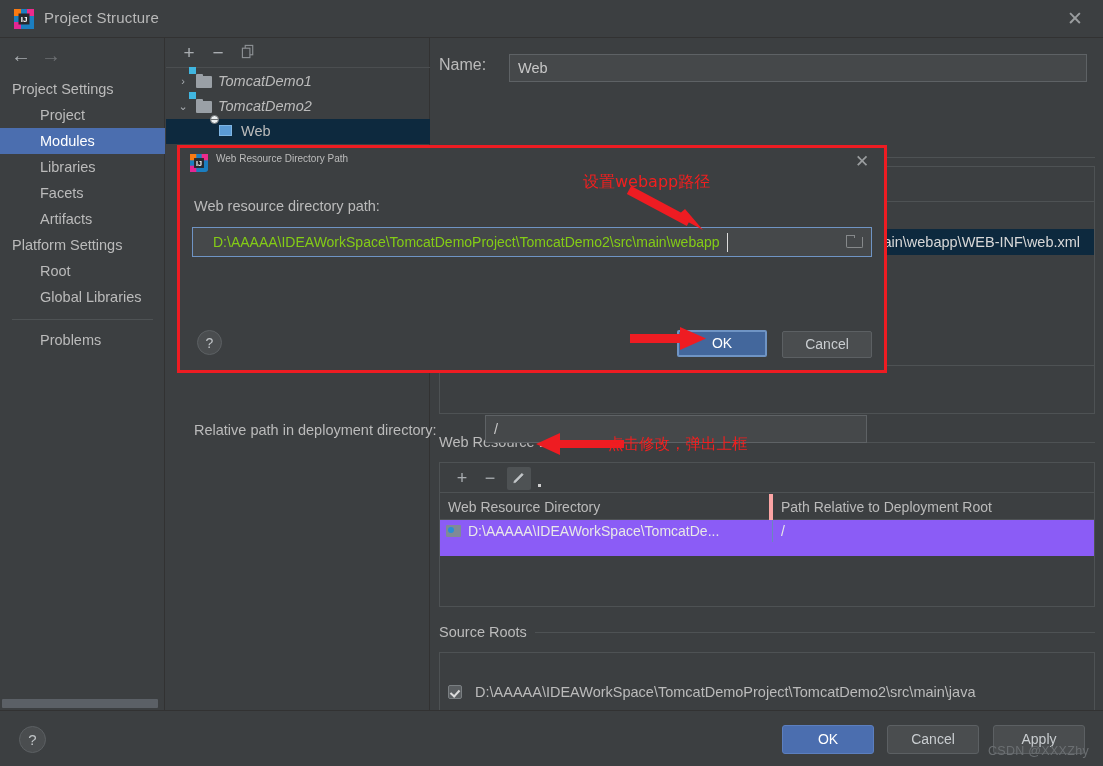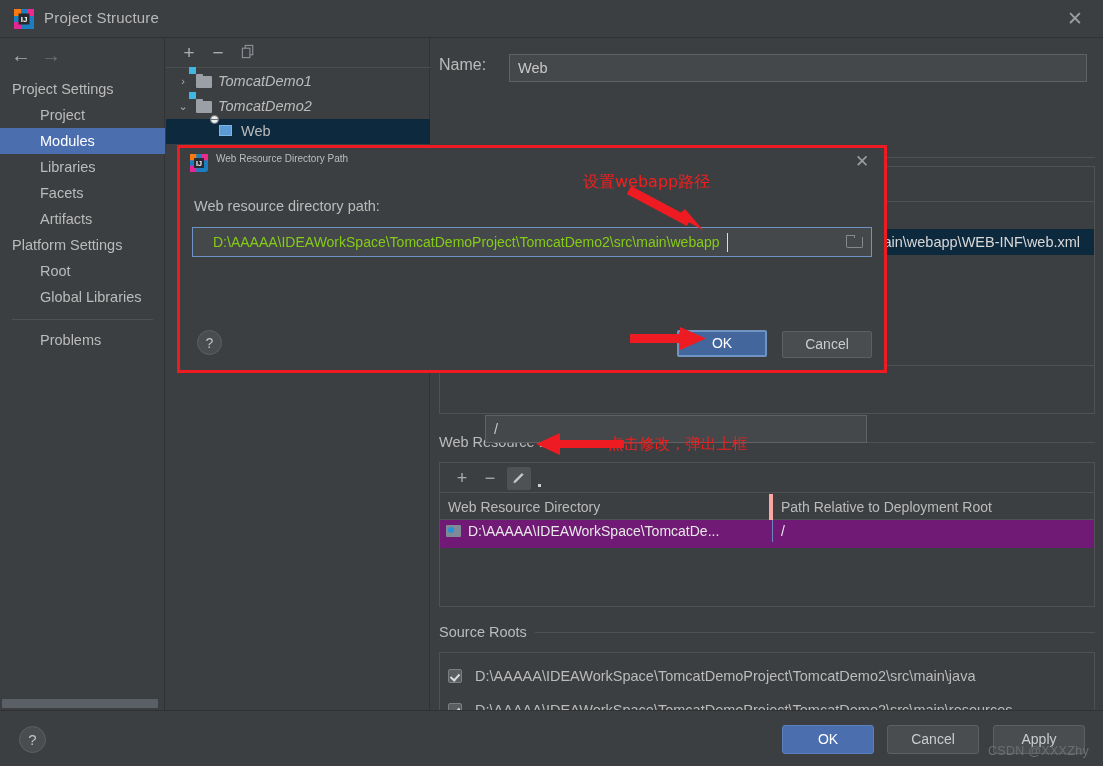--- a/index.html
+++ b/index.html
@@ -193,22 +193,22 @@
     position: absolute; left: 0; top: 31px; width: 654px; height: 26px;
     border-bottom: 1px solid #4e5254;
   }
   .th {
     position: absolute; top: 0; height: 26px; line-height: 26px;
     font-size: 14px; color: #bbbbbb; padding-left: 8px;
   }
   .th-a { left: 0; width: 333px; border-right: 4px solid #fca5a5; }
   .th-b { left: 333px; width: 321px; }
   .tbl-row {
-    position: absolute; left: 0; top: 57px; width: 654px; height: 28px;
-    background: #701a75; cursor: pointer;
+    position: absolute; left: 0; top: 57px; width: 654px; height: 36px;
+    background: #8b5cf6; cursor: pointer;
   }
   .tr-cell-a {
     position: absolute; left: 0; top: 0; width: 333px; height: 22px;
     line-height: 22px; font-size: 14px; color: #e8e8e8;
     padding-left: 28px; white-space: nowrap; overflow: hidden;
     border-right: 1px solid #6b86bd;
   }
   .tr-icon {
     position: absolute; left: 6px; top: 4px; width: 15px; height: 13px;
   }
@@ -226,20 +226,21 @@
   }
 
   
   .sr-title { left: 8px; top: 586px; }
   .sr-line  { left: 103px; top: 594px; width: 561px; }
   .sr-box   { left: 8px; top: 614px; width: 656px; height: 80px; }
   .sr-item {
     position: absolute; left: 8px; height: 26px; line-height: 26px;
     font-size: 14.5px; color: #bbbbbb; white-space: nowrap;
     cursor: pointer;
+    margin-top: 16px;
   }
   .sr-item.i0 { top: 10px; }
   .sr-item.i1 { top: 44px; }
   .cb {
     position: relative; display: inline-block;
     width: 14px; height: 14px; vertical-align: -2px;
     background: #5a5e61; border: 1px solid #7a7f82; border-radius: 2px;
     margin-right: 9px;
   }
   .cb:after {
@@ -558,20 +559,21 @@
 
     <div class="modal-pathfield">
       <span class="modal-pathtext" id="pathtext">D:\AAAAA\IDEAWorkSpace\TomcatDemoProject\TomcatDemo2\src\main\webapp</span>
       <span class="modal-caret" id="pathcaret" style="left: 533.625px;"></span>
       <span class="modal-browse">
         <span class="ft2"></span>
           <span class="fb2"></span>
       </span>
     </div>
 
+    <div class="modal-rlabel">Relative path in deployment directory:</div>
     <input class="modal-rfield" type="text" value="/" style="">
 
     <div class="modal-help">?</div>
     <div class="modal-ok">OK</div>
     <div class="modal-cancel">Cancel</div>
   </div>
 
   <div class="anno-text anno1">设置webapp路径</div>
   <svg class="anno-svg svg-arrow1" width="90" height="50" viewBox="0 0 90 50">
     <line x1="4" y1="4" x2="64" y2="36" stroke="#ee1c22" stroke-width="9"></line>

